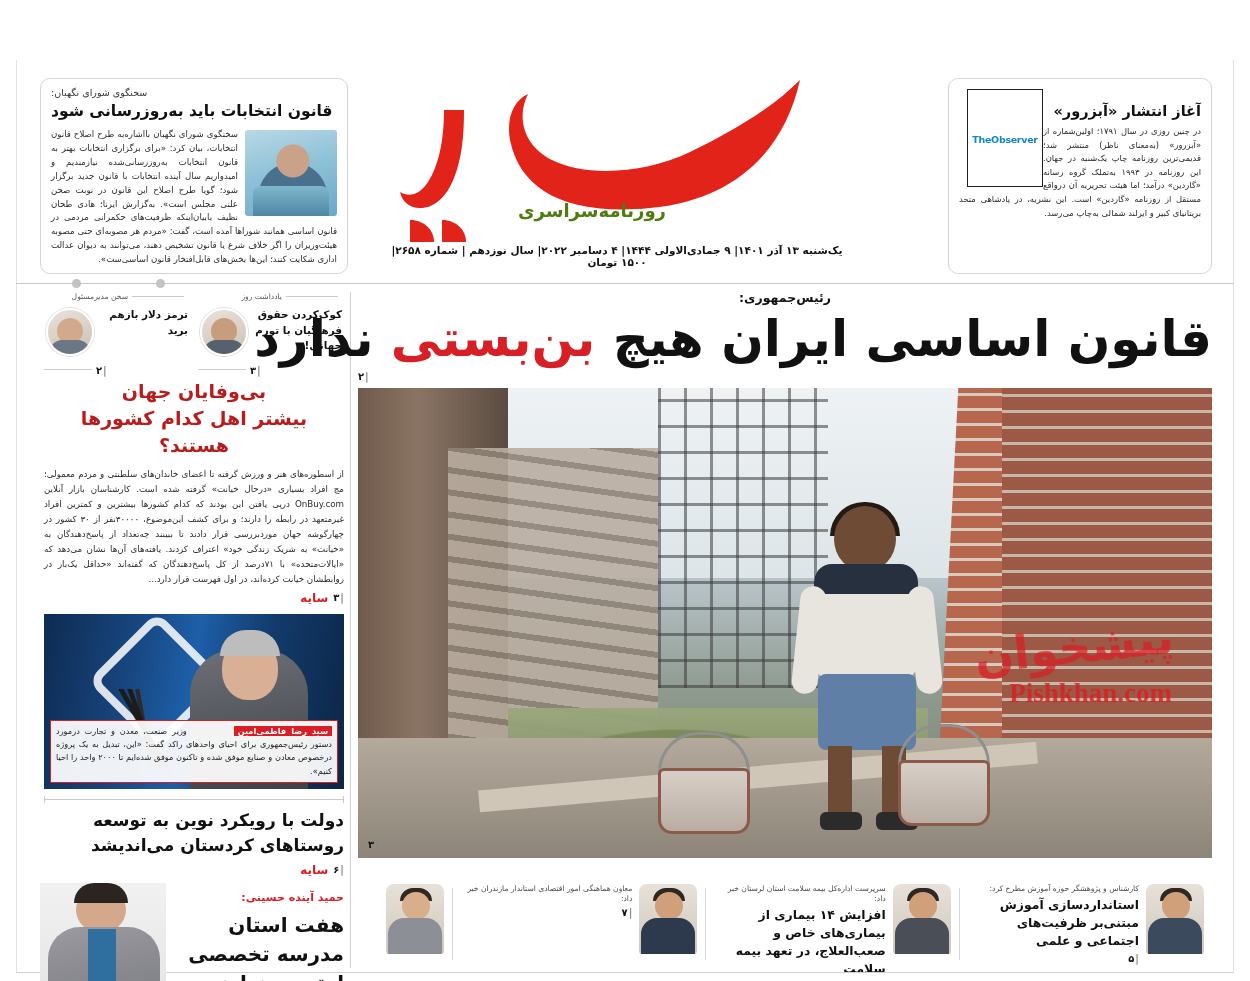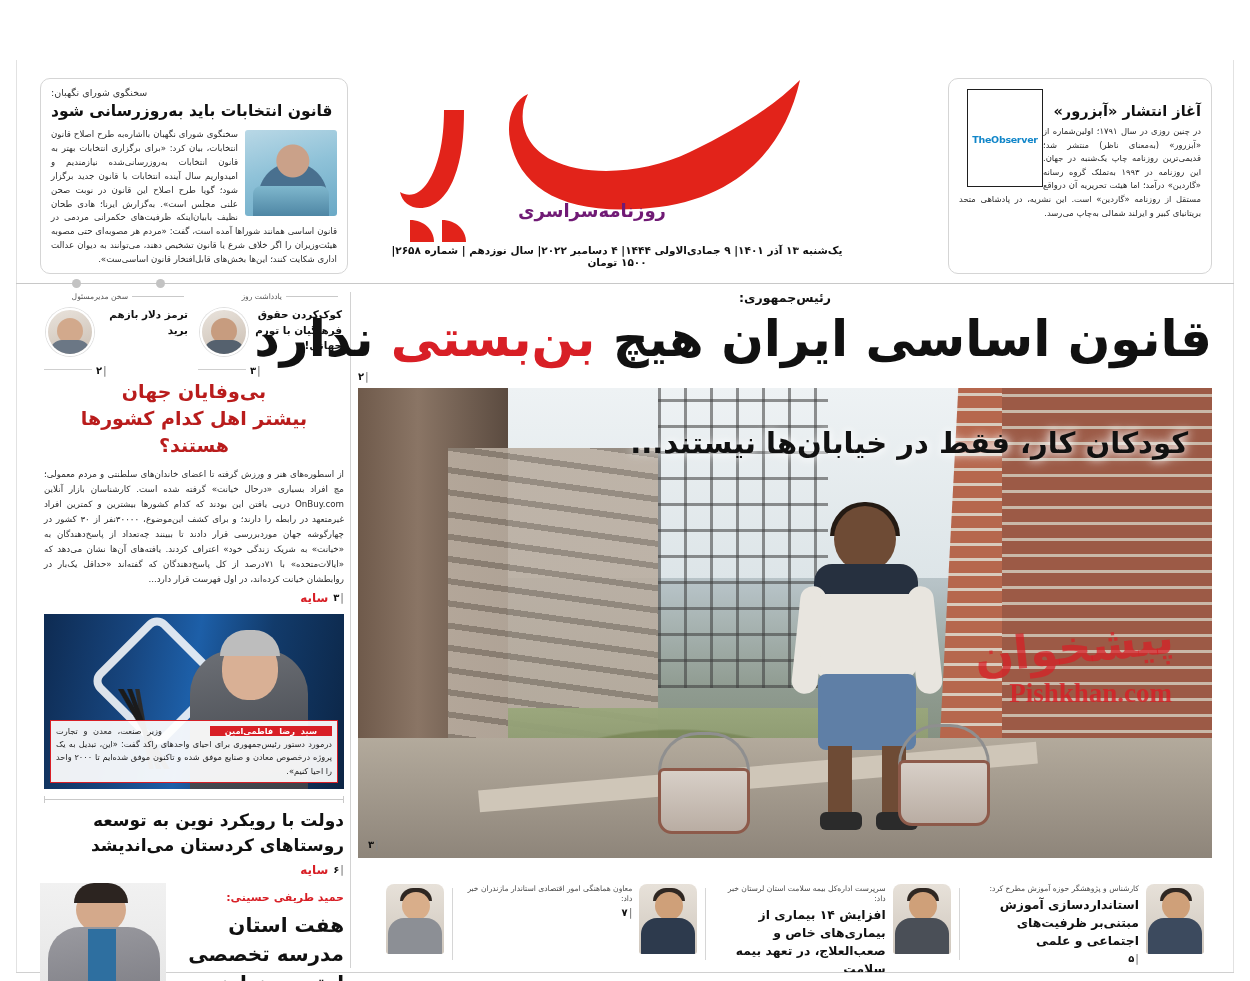--- a/index.html
+++ b/index.html
@@ -35,21 +35,21 @@
     position:relative;overflow:hidden;
   }
   .mh-photo:after{
     content:"";position:absolute;left:8px;bottom:0;width:76px;height:30px;
     background:linear-gradient(180deg,#7fb7cd,#4e86a4);border-radius:8px 8px 0 0;
   }
 
   .logo-zone{position:absolute;right:318px;left:310px;top:0;height:196px;}
   .logo-art{position:absolute;right:60px;top:-4px;width:520px;height:170px;}
   .logo-sub{
-    position:absolute;right:228px;top:122px;font-size:18px;font-weight:bold;color:#701a75;
+    position:absolute;right:228px;top:122px;font-size:18px;font-weight:bold;color:#4d7c0f;
     letter-spacing:-0.5px;
   }
   .dateline{
     position:absolute;right:40px;top:166px;left:30px;
     font-size:10.5px;font-weight:bold;color:#111;text-align:center;
   }
 
   .mh-right{
     position:absolute;right:0;top:0;width:264px;height:196px;
     border:1px solid #d5d5d5;border-radius:10px;background:#fff;box-sizing:border-box;
@@ -132,21 +132,21 @@
       linear-gradient(80deg, rgba(0,0,0,0) 46%, #2a2a2a 47%, #2a2a2a 50%, rgba(0,0,0,0) 51%);
   }
   .sb-photo .emblem{
     position:absolute;left:64px;top:18px;width:82px;height:82px;border-radius:14px;
     border:8px solid rgba(255,255,255,.85);transform:rotate(45deg);
   }
   .sb-cap{
     position:absolute;left:6px;right:6px;bottom:6px;background:rgba(255,255,255,.93);
     border:1px solid #d81f26;padding:4px 5px;font-size:8.2px;line-height:1.6;text-align:justify;color:#1c1c1c;
   }
-  .cap-name{background:#d81f26;color:#fff;padding:0 15px;font-weight:bold;margin-left:42px;}
+  .cap-name{background:#d81f26;color:#fff;padding:0 4px;font-weight:bold;margin-left:42px;}
 
   .sb-rule{height:1px;background:#c9c9c9;margin:10px 0 8px 0;position:relative;}
   .sb-rule:before,.sb-rule:after{content:"";position:absolute;top:-3px;width:1px;height:7px;background:#c9c9c9;}
   .sb-rule:before{right:0;} .sb-rule:after{left:0;}
 
   .sb-head2{font-size:17px;font-weight:bold;line-height:1.5;text-align:right;color:#111;}
 
   .sb-last{position:relative;margin-top:14px;height:128px;}
   .sb-last .txt{position:relative;z-index:2;width:185px;text-align:right;}
   .sb-last .nm{font-size:11px;font-weight:bold;color:#d81f26;margin-bottom:7px;}
@@ -388,21 +388,21 @@
     </div>
 
     <div class="sb-last">
       <div class="ph">
         <div class="hd2"></div>
         <div class="hr"></div>
         <div class="bd"></div>
         <div class="sh"></div>
       </div>
       <div class="txt">
-        <div class="nm">حمید طریفی حسینی:</div>
+        <div class="nm">حمید آینده حسینی:</div>
         <div class="hd">هفت استان مدرسه تخصصی اوتیسم ندارند</div>
       </div>
 
     </div>
   </div>
 
   <div class="sep-v"></div>
 
   <div class="main">
     <div class="main-kicker">رئیس‌جمهوری:</div>
@@ -435,21 +435,20 @@
         <div class="legL"></div>
         <div class="legR"></div>
         <div class="shoeL"></div>
         <div class="shoeR"></div>
       </div>
       <div class="hnd l"></div>
       <div class="bkt l"></div>
       <div class="hnd r"></div>
       <div class="bkt r"></div>
 
-      <div class="hero-head">کودکان کار، فقط در خیابان‌ها نیستند...</div>
       <div class="hero-pg">
         <span class="pg">۳</span>
       </div>
 
       <div class="wm">
         <div class="fa">پیشخوان</div>
         <div class="en">Pishkhan.com</div>
       </div>
     </div>
   </div>

